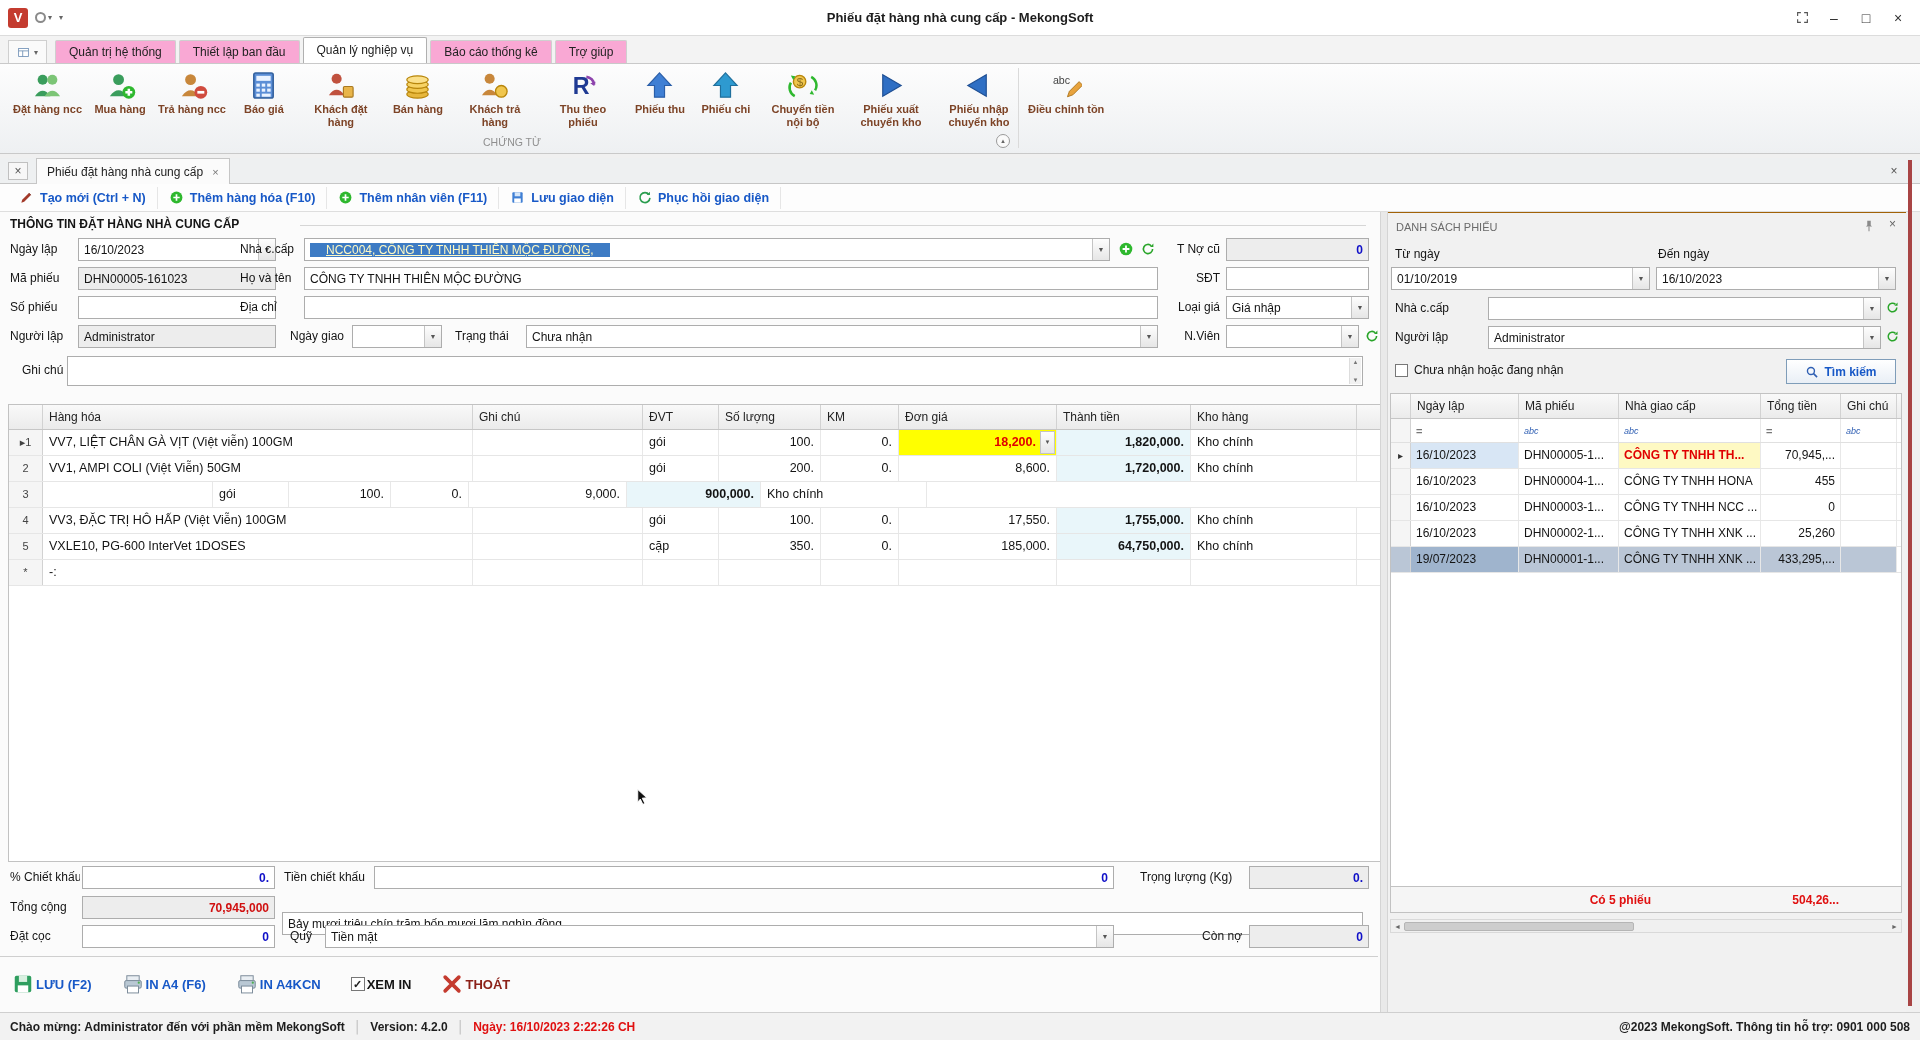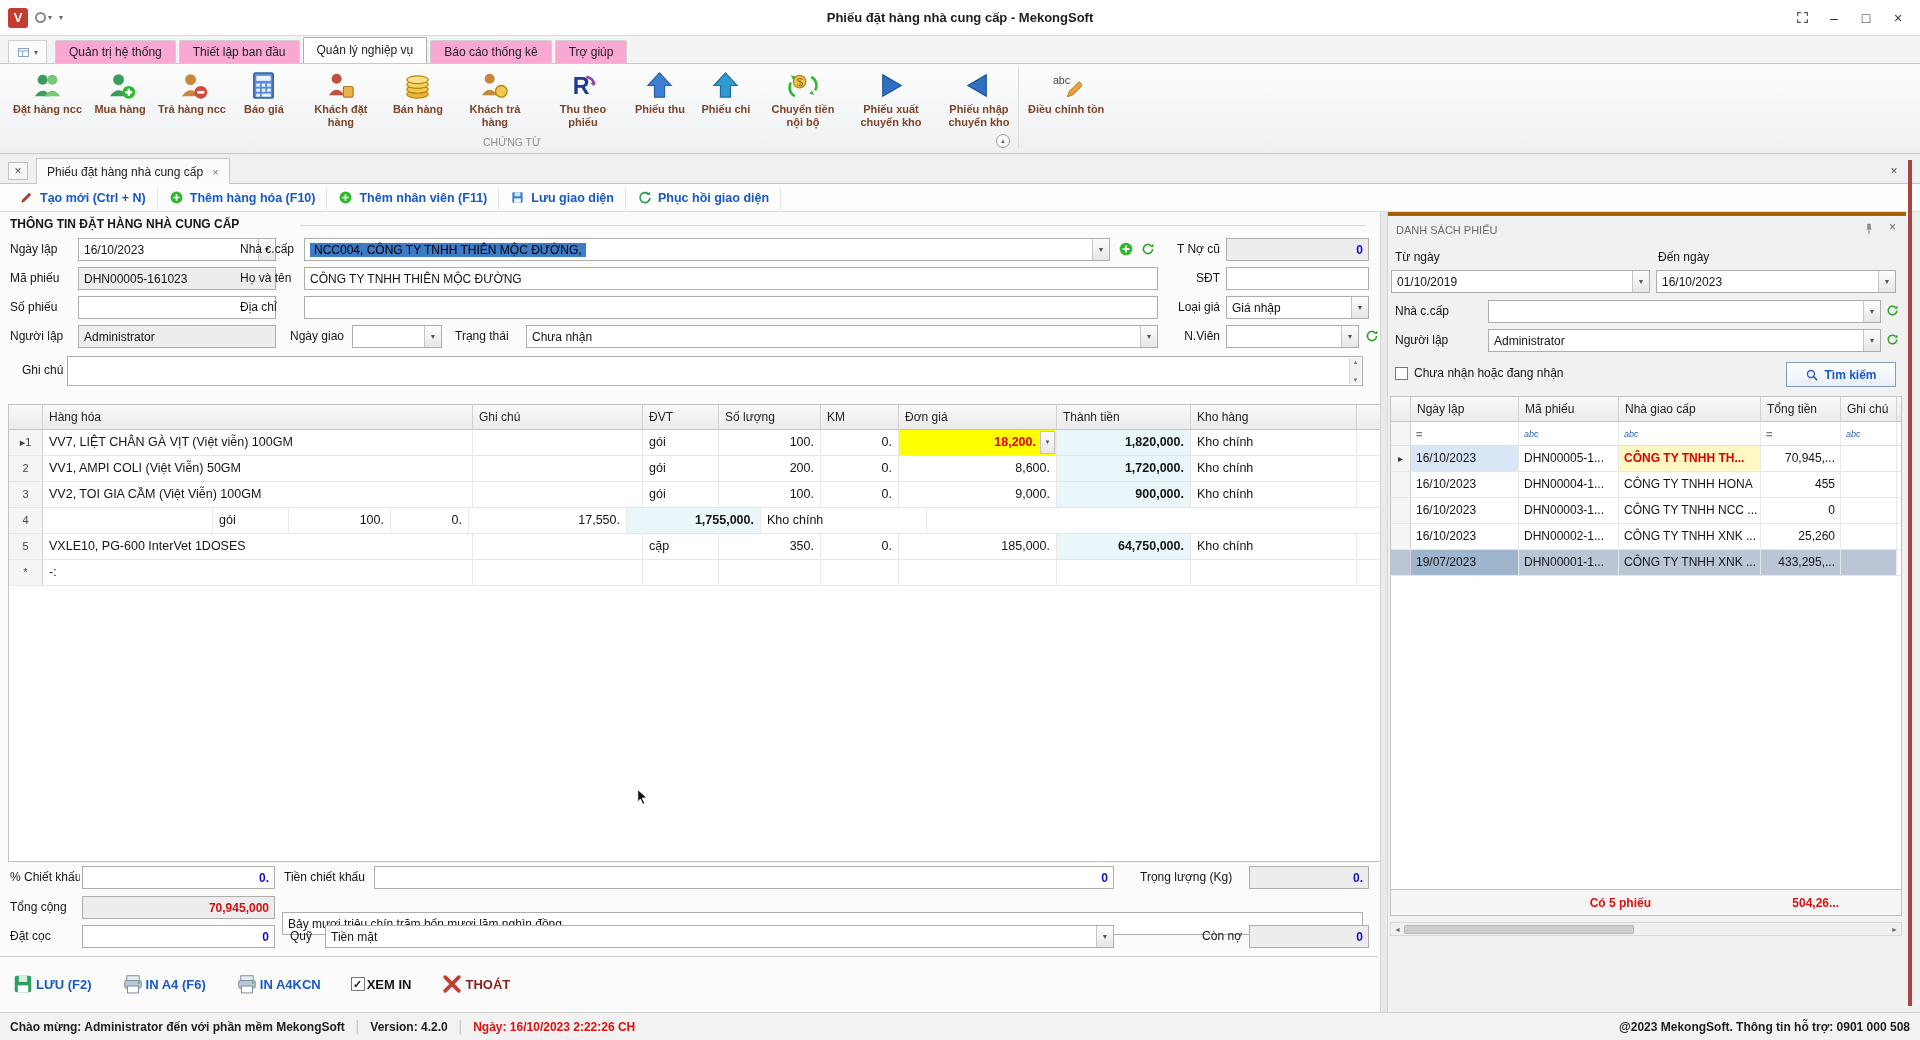--- a/index.html
+++ b/index.html
@@ -46,35 +46,35 @@
   
   .actionbar{position:absolute;left:0;top:184px;width:1920px;height:28px;background:#fdfdfd;border-bottom:1px solid #dedede;display:flex;align-items:center;padding-left:8px;}
   .aitem{display:flex;align-items:center;gap:6px;padding:0 11px;height:22px;font-size:12.5px;font-weight:bold;color:#1758c7;border-right:1px solid #e6e6e6;}
   .aicon{width:15px;height:15px;flex:none}
   .aicon svg{width:100%;height:100%}
 
   
   .content{position:absolute;left:0;top:212px;width:1920px;height:800px;}
   .main{position:absolute;left:0;top:0;width:1380px;height:800px;background:#fbfbfb;}
   .splitter{position:absolute;left:1380px;top:0;width:8px;height:800px;background:#e9e9e9;border-left:1px solid #d4d4d4;border-right:1px solid #d4d4d4;}
-  .rightpanel{position:absolute;left:1388px;top:0;width:518px;height:800px;background:#f1f1f1;border-top:4px solid #a16207;}
+  .rightpanel{position:absolute;left:1388px;top:0;width:518px;height:800px;background:#f1f1f1;border-top:1px solid #a16207;}
   .redstrip{position:absolute;left:1908px;top:160px;width:4px;height:846px;background:#a84444;}
 
   .section-title{position:absolute;left:10px;top:5px;font-size:12px;font-weight:bold;color:#141414;}
   .section-line{position:absolute;left:300px;top:13px;width:1066px;border-top:1px solid #d6d6d6;}
 
   .fa-lbl{position:absolute;height:23px;line-height:23px;font-size:12px;color:#141414;white-space:nowrap;overflow:hidden;}
   .fa-lbl.r{text-align:right}
   .tb{position:absolute;height:23px;border:1px solid #adadad;background:#fff;font-size:12px;display:flex;align-items:center;padding:0 5px;color:#141414;overflow:hidden;white-space:nowrap;}
   .tb.dis{background:#ededed;}
   .tb.num{justify-content:flex-end;color:#1010c8;font-weight:bold;}
   .tb.redv{justify-content:flex-end;color:#d01010;font-weight:bold;}
   .combo{padding-right:20px;}
   .dd{position:absolute;right:0;top:0;bottom:0;width:17px;background:linear-gradient(#fdfdfd,#e6e6e6);border-left:1px solid #c4c4c4;display:flex;align-items:center;justify-content:center;font-size:7px;color:#555;}
-  .sel{background:#3d7bc4;color:#000000;padding:0 4px;}
+  .sel{background:#3d7bc4;color:#fef9c3;padding:0 16px;text-decoration:underline;}
   .memo-scroll{position:absolute;right:1px;top:1px;bottom:1px;width:12px;background:#f1f1f1;border-left:1px solid #ddd;display:flex;flex-direction:column;justify-content:space-between;align-items:center;font-size:6px;color:#777;padding:1px 0;}
   .mini-ico{position:absolute;width:16px;height:16px;}
   .mini-ico svg{width:100%;height:100%}
 
   
   .grid{position:absolute;left:8px;top:192px;width:1511px;height:458px;border:1px solid #c2c2c2;background:#fff;}
   .g-head{display:flex;height:25px;background:linear-gradient(#f9f9f9,#ebebeb);border-bottom:1px solid #c6c6c6;}
   .g-hc{border-right:1px solid #d2d2d2;font-size:12px;color:#222;padding:0 6px;line-height:24px;overflow:hidden;white-space:nowrap;flex:none;}
   .g-row{display:flex;height:26px;border-bottom:1px solid #e6e6e6;background:#fff;}
   .g-c{border-right:1px solid #e8e8e8;font-size:12.5px;color:#141414;padding:0 6px;line-height:25px;overflow:hidden;white-space:nowrap;flex:none;}
@@ -461,31 +461,31 @@
               <div class="g-c " style="width: 170px;"></div>
               <div class="g-c " style="width: 76px;">gói</div>
               <div class="g-c ra" style="width: 102px;">200.</div>
               <div class="g-c ra" style="width: 78px;">0.</div>
               <div class="g-c ra" style="width: 158px;">8,600.</div>
               <div class="g-c ra amount" style="width: 134px;">1,720,000.</div>
               <div class="g-c " style="width: 166px;">Kho chính</div>
             </div>
             <div class="g-row">
               <div class="g-c marker" style="width: 34px;">3</div>
-              <div class="g-c " style="width: 430px;">VV2, TOI GIA CẦM (Việt Viễn) 100GM</div>
               <div class="g-c " style="width: 170px;"></div>
               <div class="g-c " style="width: 76px;">gói</div>
               <div class="g-c ra" style="width: 102px;">100.</div>
               <div class="g-c ra" style="width: 78px;">0.</div>
               <div class="g-c ra" style="width: 158px;">9,000.</div>
               <div class="g-c ra amount" style="width: 134px;">900,000.</div>
               <div class="g-c " style="width: 166px;">Kho chính</div>
             </div>
             <div class="g-row">
               <div class="g-c marker" style="width: 34px;">4</div>
+              <div class="g-c " style="width: 430px;">VV3, ĐẶC TRỊ HÔ HẤP (Việt Viễn) 100GM</div>
               <div class="g-c " style="width: 170px;"></div>
               <div class="g-c " style="width: 76px;">gói</div>
               <div class="g-c ra" style="width: 102px;">100.</div>
               <div class="g-c ra" style="width: 78px;">0.</div>
               <div class="g-c ra" style="width: 158px;">17,550.</div>
               <div class="g-c ra amount" style="width: 134px;">1,755,000.</div>
               <div class="g-c " style="width: 166px;">Kho chính</div>
             </div>
             <div class="g-row">
               <div class="g-c marker" style="width: 34px;">5</div>

